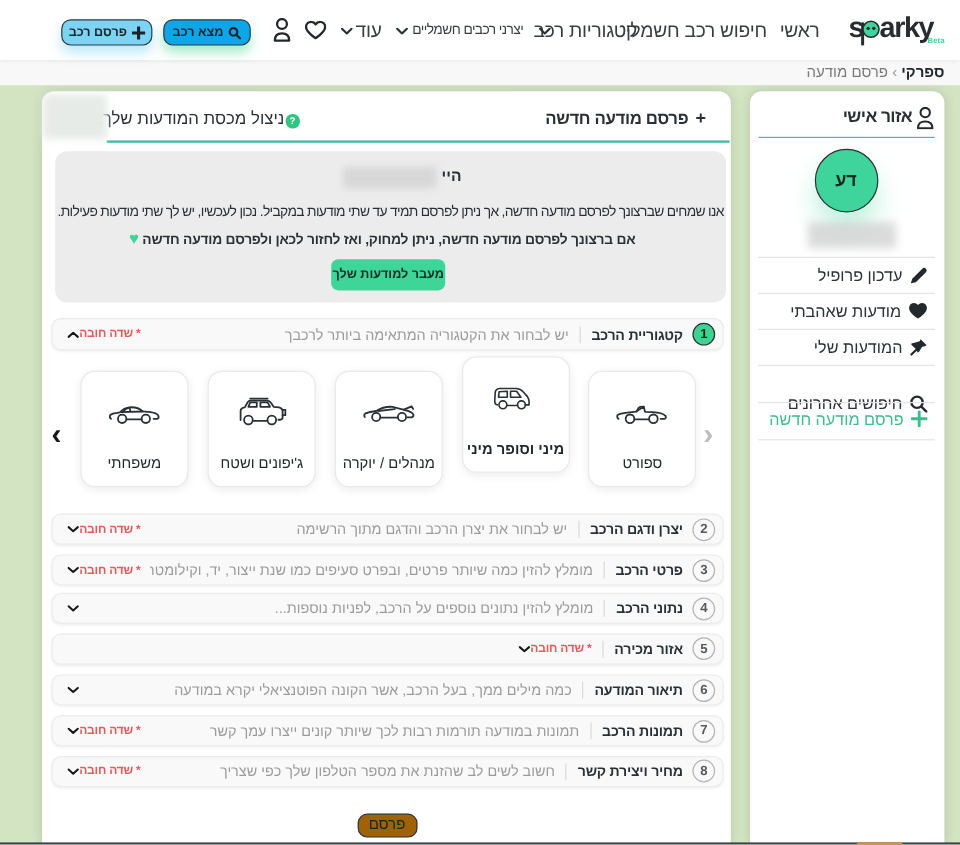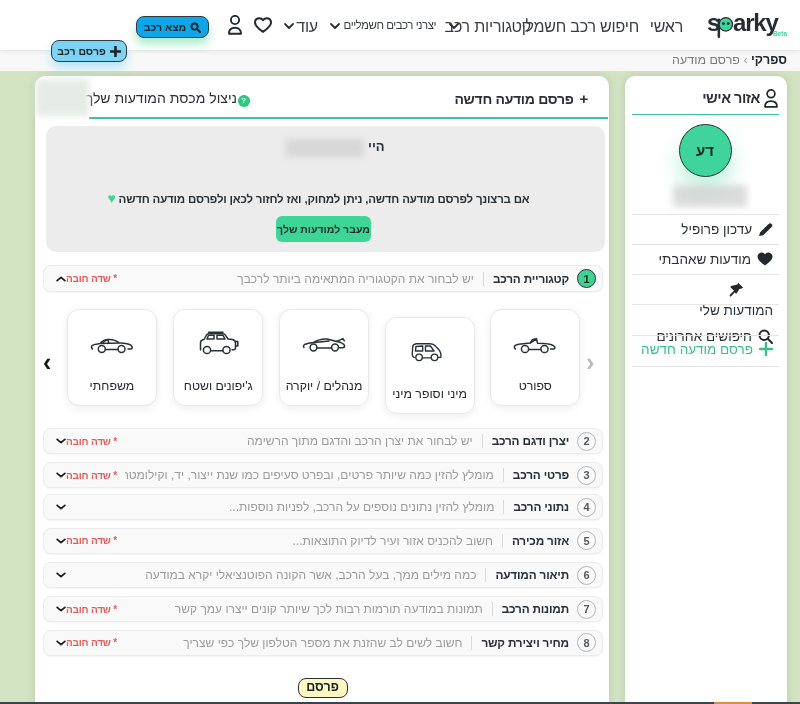--- a/index.html
+++ b/index.html
@@ -13,21 +13,21 @@
   .crumb { position:absolute; left:0; top:50px; width:800px; height:21px; background:#f8f8f8; z-index:19; }
   .crumb .in { position:absolute; right:13px; top:3px; font-size:12.5px; color:#7a7a7a; direction:rtl; white-space:nowrap; }
   .crumb b { color:#23282c; font-weight:bold; }
   .navlink { position:absolute; top:18px; font-size:16px; letter-spacing:-0.2px; color:#3a3d40; white-space:nowrap; }
   .caret { position:absolute; top:23px; }
   
   .hbtn { position:absolute; top:16px; height:22px; border:1.7px solid #2e3b44; border-radius:8px;
           display:flex; align-items:center; justify-content:center; gap:4px; direction:rtl;
           font-size:10.5px; font-weight:bold; color:#1d2429; }
   .hbtn-green { left:136px; width:73px; background:#0ea5e9; box-shadow:0 6px 10px rgba(62,208,143,.45); }
-  .hbtn-blue  { left:51px;  width:76px; background:#7cd3f4; box-shadow:0 6px 10px rgba(124,211,244,.5);margin-top:24px; }
+  .hbtn-blue  { left:51px;  width:76px; background:#7cd3f4; box-shadow:0 6px 10px rgba(124,211,244,.5); }
   
   .main { position:absolute; left:35px; top:75.5px; width:574px; height:628.5px; background:#fff;
           border-radius:10px 10px 0 0; box-shadow:0 0 10px rgba(0,0,0,.13); }
   .side { position:absolute; left:624.5px; top:75.5px; width:162.5px; height:628.5px; background:#fff;
           border-radius:10px 10px 0 0; box-shadow:0 0 10px rgba(0,0,0,.13); }
   .footbar { position:absolute; left:0; bottom:0; width:800px; height:2.5px; background:#3a444c; z-index:40; }
   .footorange { position:absolute; left:714px; bottom:0; width:38px; height:2.5px; background:#dd8f3d; z-index:41; }
   
   .m-title { position:absolute; right:21px; top:14px; direction:rtl; font-size:14px; letter-spacing:-0.3px; font-weight:bold;
              color:#2a3136; white-space:nowrap; }
@@ -59,22 +59,22 @@
   .row .dsc { font-size:12px; color:#9b9b9b; white-space:nowrap; overflow:hidden; flex:1; margin-left:8px; }
   .row .req { font-size:10px; letter-spacing:-0.2px; font-weight:bold; color:#e25c5c; white-space:nowrap; margin-left:0; }
   .row .chev { flex:none; margin-left:2px; display:flex; align-items:center; }
   
   .ccard { position:absolute; width:90px; height:97px; background:#fff; border:1px solid #e9e9e9;
            border-radius:12px; box-shadow:0 2px 8px rgba(0,0,0,.07); }
   .ccard .ic { position:absolute; left:0; top:20px; width:100%; text-align:center; }
   .ccard .lb { position:absolute; left:0; top:69px; width:100%; text-align:center; font-size:12.3px; color:#23282c; direction:rtl; white-space:nowrap; }
   .arrowL { position:absolute; left:8px; top:272px; font-size:25px; font-weight:bold; color:#17191b; }
   .arrowR { position:absolute; left:551px; top:272px; font-size:25px; font-weight:bold; color:#bdbdbd; }
-  .submit { position:absolute; left:262.5px; top:602.5px; width:50px; height:20px; background:#fef9c3;
-            border:1.5px solid #2a3136; border-radius:8px; font-size:12.5px; font-weight:bold; color:#15261f;
+  .submit { position:absolute; left:262.5px; top:602.5px; width:50px; height:20px; background:#a16207;
+            border:1.5px solid #2a3136; border-radius:8px; font-size:12.5px; font-weight:normal; color:#15261f;
             text-align:center; line-height:17px; }
   
   .s-title { position:absolute; right:27px; top:14px; direction:rtl; font-size:14.5px; letter-spacing:-0.5px; font-weight:bold; color:#2a3136; white-space:nowrap; }
   .s-picon { position:absolute; right:8px; top:13px; }
   .s-line { position:absolute; left:7.5px; top:38px; width:147px; height:1.8px; background:#41bcaa; }
   .avatar { position:absolute; left:54px; top:48px; width:53px; height:53px; border-radius:50%;
             background:#3ed49b; border:1.6px solid #2a3136; color:#17281f; font-size:15px; font-weight:bold;
             display:flex; align-items:center; justify-content:center;
             box-shadow:0 14px 22px rgba(62,212,155,.33); }
   .s-nameblur { position:absolute; left:48px; top:109px; width:74px; height:22px; background:#c9c9c9; opacity:.65; filter:blur(3.5px); }
@@ -146,20 +146,21 @@
     <div class="quota">ניצול מכסת המודעות שלך:</div>
     <div class="qmark">?</div>
     <div class="tealline"></div>
     <div class="blur1"></div>
 
     <div class="infobox">
       <div class="ib-l1">
         <div class="nameblur"></div>
         <div class="hey">היי</div>
       </div>
+      <div class="ib-p">אנו שמחים שברצונך לפרסם מודעה חדשה, אך ניתן לפרסם תמיד עד שתי מודעות במקביל. נכון לעכשיו, יש לך שתי מודעות פעילות.</div>
       <div class="ib-b">אם ברצונך לפרסם מודעה חדשה, ניתן למחוק, ואז לחזור לכאן ולפרסם מודעה חדשה <span style="color:#3ed598; font-size:14px;">♥</span></div>
       <div class="ib-btn">מעבר למודעות שלך</div>
     </div>
 
     <div class="row" style="top:189.5px; height:27px;">
       <div class="num g1">1</div>
       <div class="ttl">קטגוריית הרכב</div>
       <div class="sep"></div>
       <div class="dsc">יש לבחור את הקטגוריה המתאימה ביותר לרכבך</div>
       <div class="req">* שדה חובה</div>
@@ -181,21 +182,21 @@
             <path d="M17.5 13 L19.2 9.8 Q21 8.6 23.5 9"></path>
             <circle cx="12" cy="19" r="3.6"></circle>
               <circle cx="31.5" cy="19" r="3.6"></circle>
             <path d="M15.8 19.5 L27.8 19.5"></path>
           </g>
         </svg>
       </div>
       <div class="lb">ספורט</div>
     </div>
 
-    <div class="ccard" style="left:349.6px; top:241px;">
+    <div class="ccard" style="left:349.6px; top:221px;font-weight:bold;">
       <div class="ic">
         <svg width="40" height="26" viewBox="0 0 44 26">
           <g fill="none" stroke="#2a3136" stroke-width="1.5" stroke-linecap="round" stroke-linejoin="round">
             <path d="M5 20 Q2.5 20 2.5 16 L3 8.5 Q3.2 5.5 7 5 L22 5 Q26 5 28.5 8 L32.5 12.5 Q34 15 34 17 L34 20 L30.5 20"></path>
             <path d="M6.5 8 L6 13 L14 13 L14 7.5 Z M17 7.5 L17 13 L26.5 13 L22.5 7.5 Z"></path>
             <circle cx="10" cy="20" r="3.6"></circle>
               <circle cx="27" cy="20" r="3.6"></circle>
             <path d="M13.5 20.6 L23.4 20.6"></path>
           </g>
         </svg>
@@ -282,21 +283,20 @@
       <div class="chev">
           <svg width="10" height="6" viewBox="0 0 11 7">
             <path d="M1 1.5 L5.5 5.5 L10 1.5" fill="none" stroke="#17191b" stroke-width="2" stroke-linecap="round" stroke-linejoin="round"></path>
           </svg>
         </div>
     </div>
     <div class="row" style="top:452px;">
       <div class="num">5</div>
       <div class="ttl">אזור מכירה</div>
       <div class="sep"></div>
-      <div class="dsc">חשוב להכניס אזור ועיר לדיוק התוצאות...</div>
       <div class="req">* שדה חובה</div>
       <div class="chev">
           <svg width="10" height="6" viewBox="0 0 11 7">
             <path d="M1 1.5 L5.5 5.5 L10 1.5" fill="none" stroke="#17191b" stroke-width="2" stroke-linecap="round" stroke-linejoin="round"></path>
           </svg>
         </div>
     </div>
     <div class="row" style="top:486.5px;">
       <div class="num">6</div>
       <div class="ttl">תיאור המודעה</div>
@@ -354,21 +354,21 @@
       <span>עדכון פרופיל</span>
     </div>
     <div class="s-div" style="top:168.2px;"></div>
     <div class="s-item" style="top:176px;">
       <svg width="16" height="14" viewBox="0 0 16 14">
           <path d="M8 13.5 C2 9.5 0.3 6.5 0.6 4 C0.9 1.6 2.8 0.4 4.7 0.4 C6.1 0.4 7.4 1.2 8 2.3 C8.6 1.2 9.9 0.4 11.3 0.4 C13.2 0.4 15.1 1.6 15.4 4 C15.7 6.5 14 9.5 8 13.5 Z" fill="#23282c"></path>
         </svg>
       <span>מודעות שאהבתי</span>
     </div>
     <div class="s-div" style="top:198.5px;"></div>
-    <div class="s-item" style="top:206px;flex-direction:column;">
+    <div class="s-item" style="top:206px;">
       <svg width="15" height="15" viewBox="0 0 15 15">
           <path d="M9.2 0.8 L14.2 5.8 L12.6 6.6 L10.4 6.9 L7.6 11.6 L6.6 11.6 L5.2 8.9 L1.5 5.2 L1.5 4.2 L4.1 3.6 L8.4 2.4 Z" fill="#23282c"></path>
           <path d="M5.8 9.2 L1.5 13.5" stroke="#23282c" stroke-width="1.8" stroke-linecap="round"></path>
         </svg>
       <span>המודעות שלי</span>
     </div>
     <div class="s-div" style="top:228.9px;"></div>
     <div class="s-item" style="top:236px;margin-top:17px;">
       <svg width="15" height="15" viewBox="0 0 15 15">
           <circle cx="6.2" cy="6.2" r="4.7" fill="none" stroke="#23282c" stroke-width="2"></circle>

